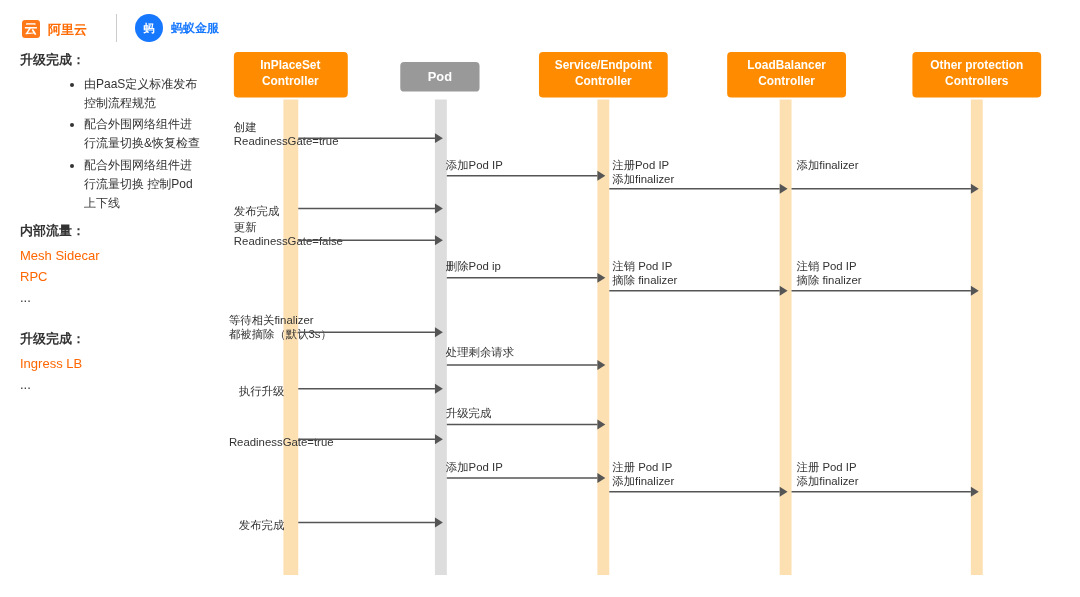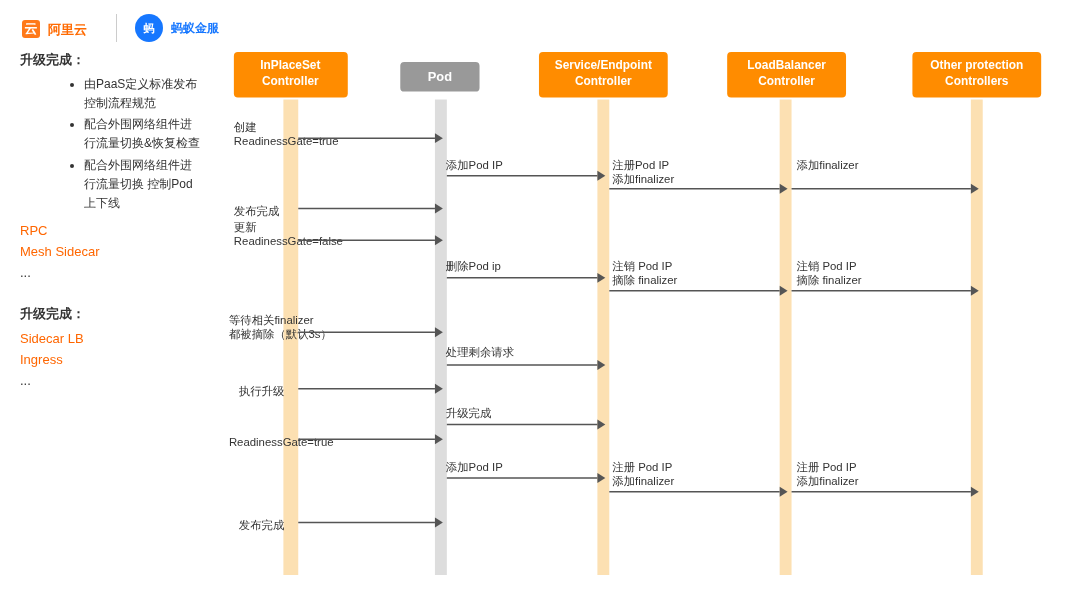--- a/index.html
+++ b/index.html
@@ -98,27 +98,27 @@
 
 <div class="main-content">
 
   <div class="left-panel">
     <div class="section-title">升级完成：</div>
     <ul>
       <li>由PaaS定义标准发布控制流程规范</li>
       <li>配合外围网络组件进行流量切换&amp;恢复检查</li>
       <li>配合外围网络组件进行流量切换 控制Pod上下线</li>
     </ul>
+    <div class="section-title">内部流量：</div>
+    <div class="orange-text">Mesh Sidecar</div>
     <div class="orange-text">RPC</div>
-    <div class="orange-text">Mesh Sidecar</div>
     <div>...</div>
     <br>
     <div class="section-title">升级完成：</div>
-    <div class="orange-text">Sidecar LB</div>
-    <div class="orange-text">Ingress</div>
+    <div class="orange-text">Ingress LB</div>
     <div>...</div>
   </div>
 
   <div class="diagram-area">
     
     <svg width="100%" height="100%" viewBox="0 0 840 530" xmlns="http://www.w3.org/2000/svg">
 
       <rect x="10" y="2" width="115" height="46" rx="4" fill="#ff8c00"></rect>
       <text x="67" y="19" text-anchor="middle" fill="white" font-size="12" font-weight="bold">InPlaceSet</text>
       <text x="67" y="35" text-anchor="middle" fill="white" font-size="12" font-weight="bold">Controller</text>

